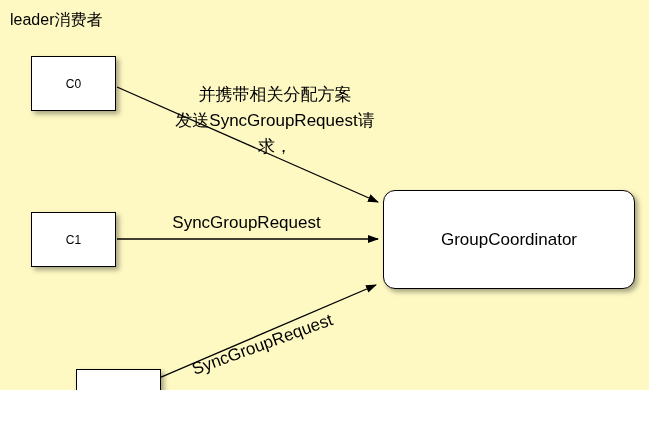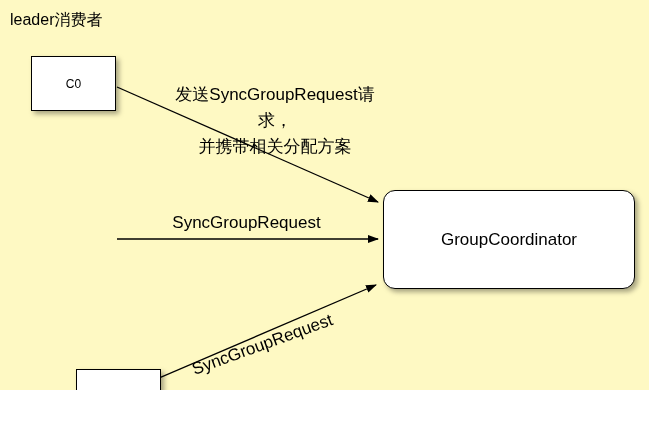--- a/index.html
+++ b/index.html
@@ -92,31 +92,34 @@
     </defs>
     <line x1="117" y1="87" x2="378" y2="202" stroke="#000000" stroke-width="1.3" marker-end="url(#arrowhead)"></line>
     <line x1="117" y1="239" x2="378" y2="239" stroke="#000000" stroke-width="1.3" marker-end="url(#arrowhead)"></line>
     <line x1="117" y1="396" x2="376" y2="285" stroke="#000000" stroke-width="1.3" marker-end="url(#arrowhead)"></line>
   </svg>
 
   <div id="node-c0" class="node small-node">
     <span>C0</span>
   </div>
 
+  <div id="node-c1" class="node small-node">
+    <span>C1</span>
+  </div>
 
   <div id="node-c2" class="node small-node">
     <span>C2</span>
   </div>
 
   <div id="node-coordinator" class="node">
     <span>GroupCoordinator</span>
   </div>
 
   <div id="edge-c0-label" class="edge-label">
+    <span>并携带相关分配方案</span>
     <span>发送SyncGroupRequest请求，</span>
-    <span>并携带相关分配方案</span>
   </div>
 
   <div id="edge-c1-label" class="edge-label">SyncGroupRequest</div>
 
   <div id="edge-c2-label" class="edge-label">SyncGroupRequest</div>
 
 </div>
 
 </body></html>

